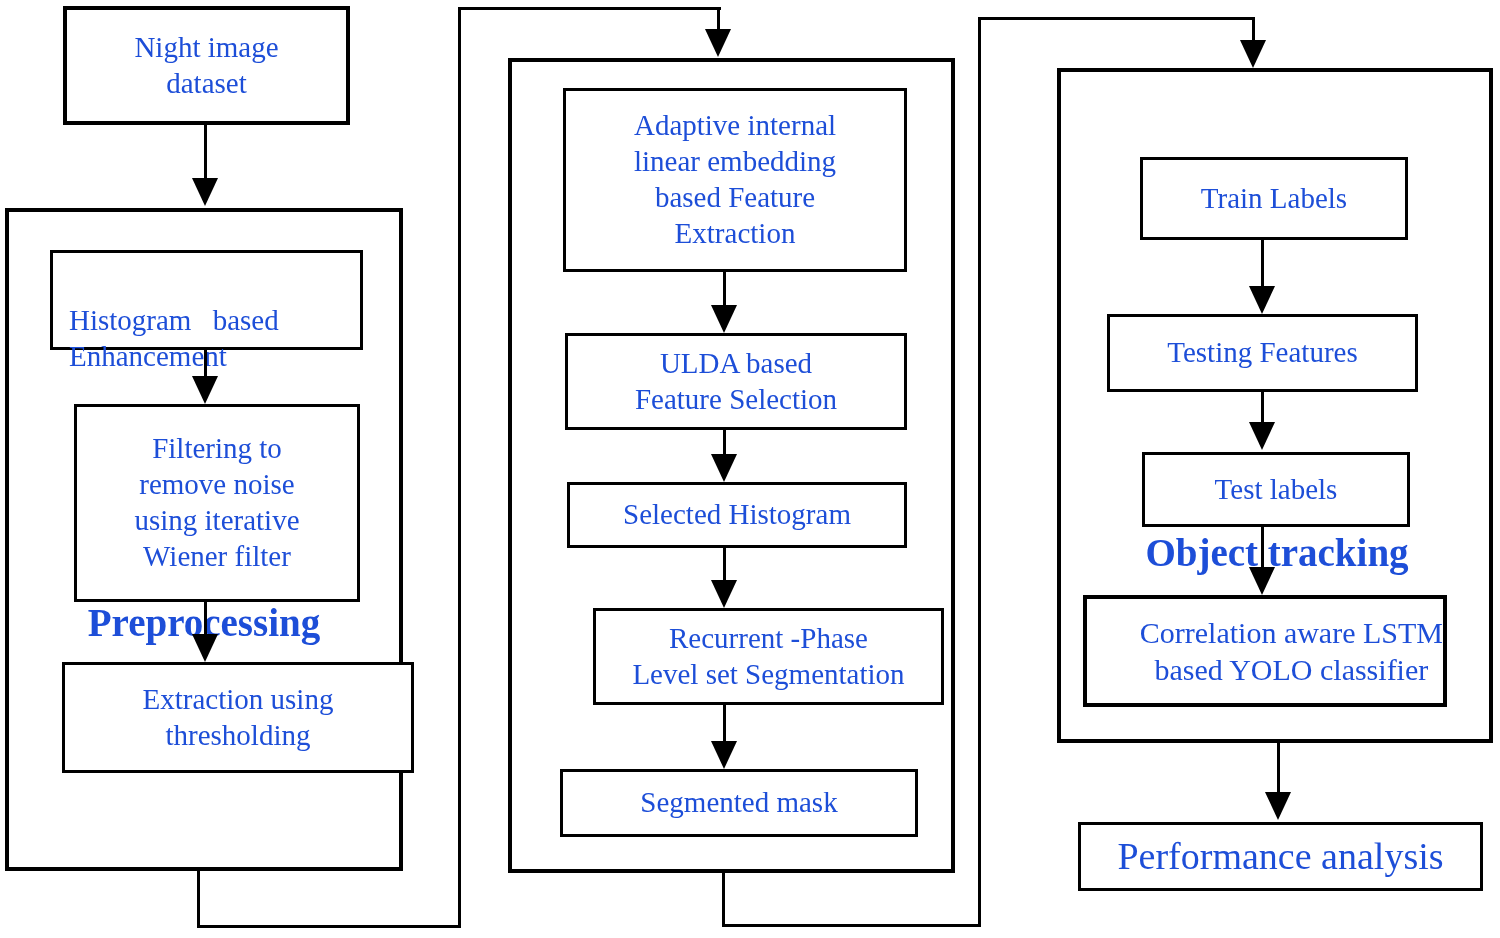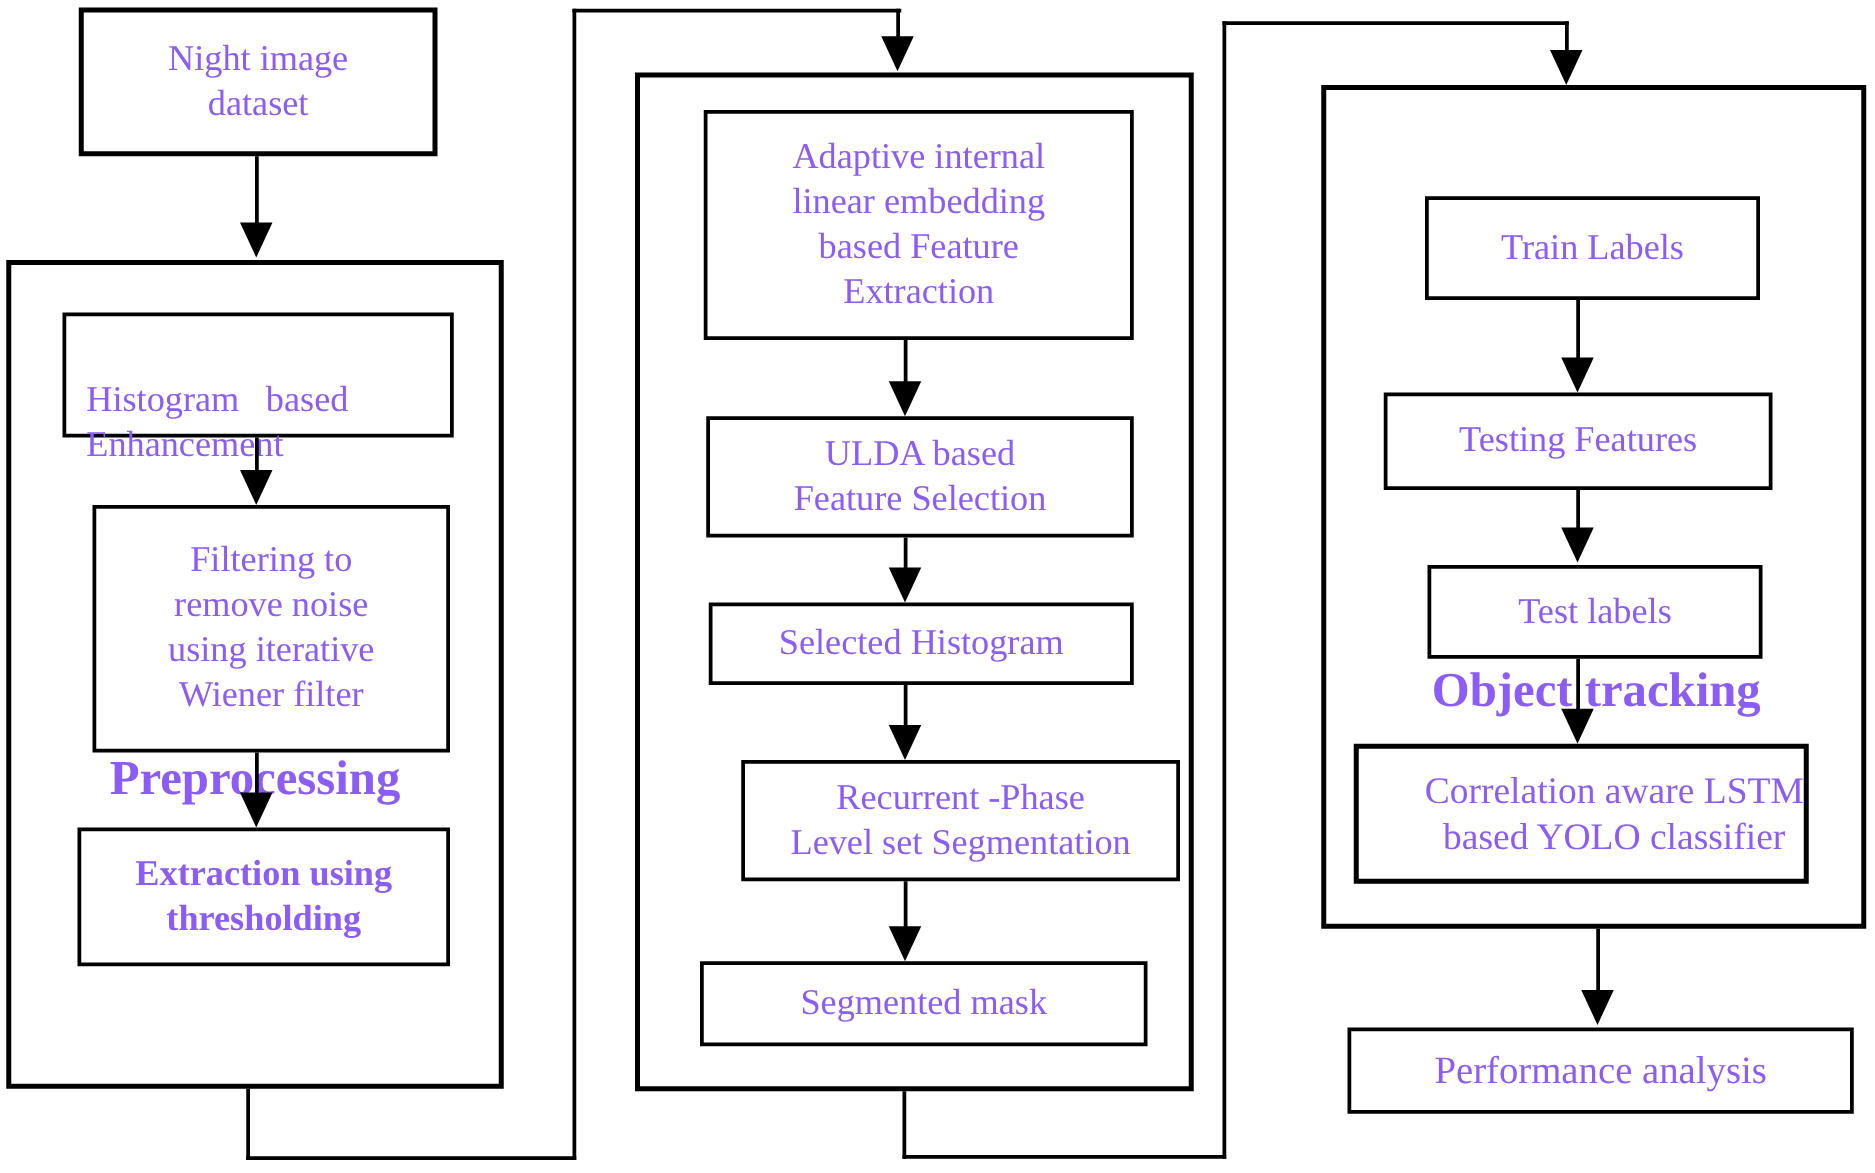--- a/index.html
+++ b/index.html
@@ -1,21 +1,21 @@
 <!DOCTYPE html>
 <html><head>
 <meta charset="utf-8">
 <style>
   html,body{margin:0;padding:0;background:#ffffff;}
   .canvas{
     position:relative;
     width:1500px;height:938px;
     background:#ffffff;
     font-family:"Liberation Serif","DejaVu Serif",serif;
-    color:#8b5cf6;
+    color:#1d4ed8;
     overflow:hidden;
   }
   .group{
     position:absolute;
     border:4px solid #000;
     background:transparent;
     box-sizing:border-box;
   }
   .box{
     position:absolute;
@@ -94,21 +94,21 @@
 remove noise
 using iterative
 Wiener filter</span>
   </div>
 
   <div class="flowlabel" style="left:79px;top:602px;width:250px;">Preprocessing</div>
 
   <div class="vline" style="left:204px;top:602px;width:3px;height:33px;"></div>
   <div class="arrowhead" style="left:192px;top:634px;"></div>
 
-  <div class="box" style="left:62px;top:662px;width:298px;height:111px;font-weight:bold;">
+  <div class="box" style="left:62px;top:662px;width:352px;height:111px;">
     <span>Extraction using
 thresholding</span>
   </div>
 
   <div class="box" style="left:563px;top:88px;width:344px;height:184px;">
     <span>Adaptive internal
 linear embedding
 based Feature
 Extraction</span>
   </div>
@@ -167,17 +167,17 @@
   <div class="arrowhead" style="left:1249px;top:567px;"></div>
 
   <div class="box thick" style="left:1083px;top:595px;width:364px;height:112px;font-size:30px;justify-content:flex-end;">
     <span>Correlation aware LSTM
 based YOLO classifier</span>
   </div>
 
   <div class="vline" style="left:1277px;top:743px;width:3px;height:50px;"></div>
   <div class="arrowhead" style="left:1265px;top:792px;"></div>
 
-  <div class="box" style="left:1078px;top:822px;width:405px;height:69px;font-size:31px;">
+  <div class="box" style="left:1078px;top:822px;width:405px;height:69px;font-size:38px;">
     <span>Performance analysis</span>
   </div>
 
 </div>
 
 </body></html>

